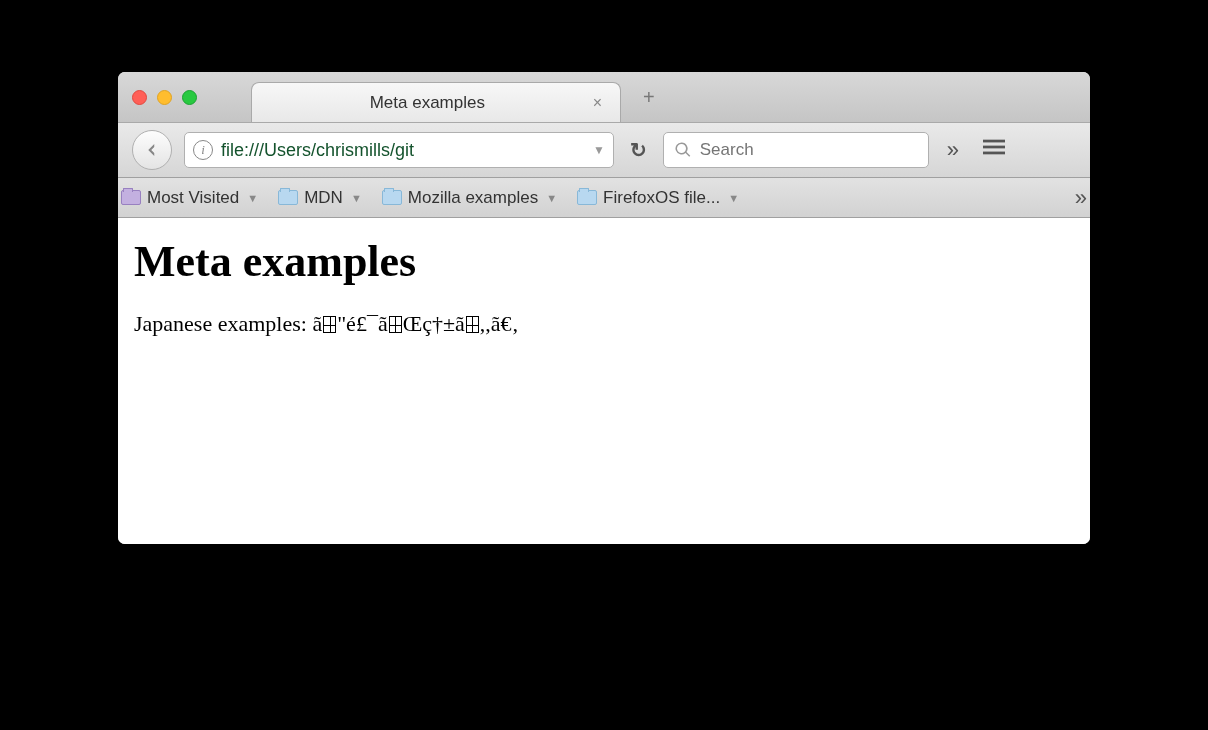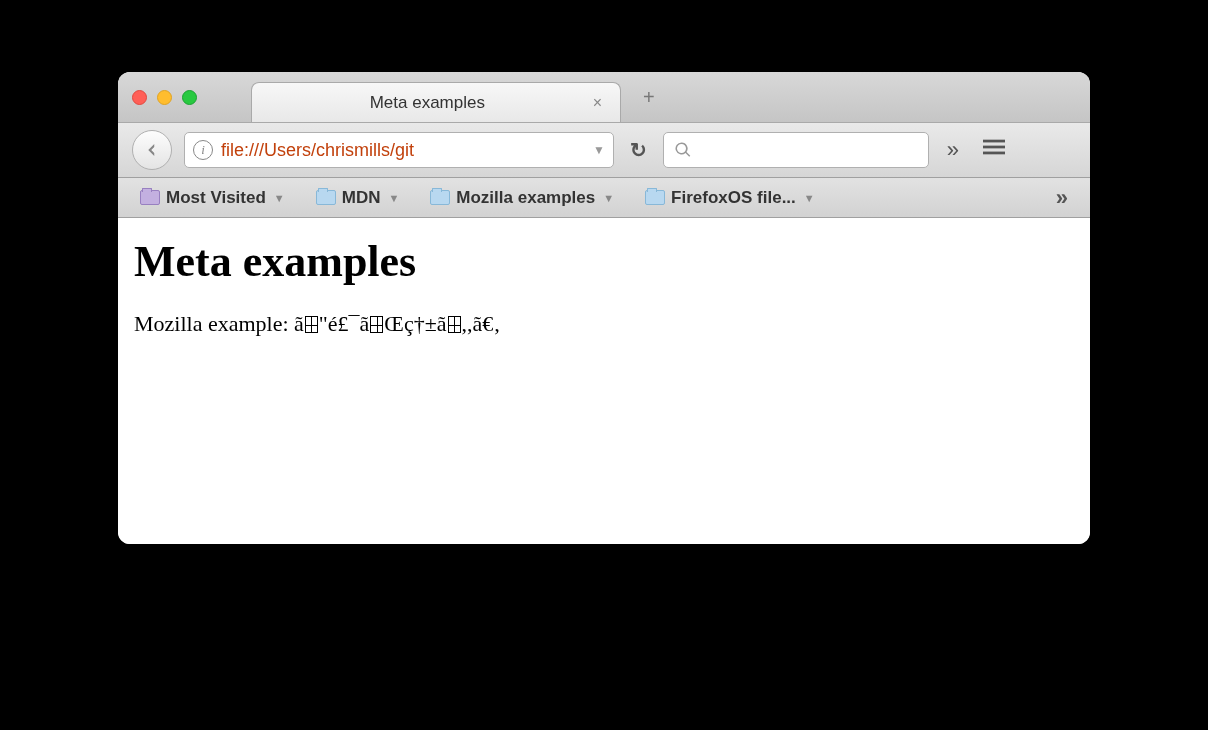--- a/index.html
+++ b/index.html
@@ -14,21 +14,21 @@
       font-family: -apple-system, "Helvetica Neue", Arial, sans-serif;
       display: flex;
       align-items: flex-start;
       justify-content: center;
       padding-top: 72px;
     }
     .window {
       width: 972px;
       height: 472px;
       background: #fff;
-      border-radius: 12px;
+      border-radius: 7px;
       box-shadow: 0 20px 60px rgba(0,0,0,0.5);
       overflow: hidden;
       display: flex;
       flex-direction: column;
     }
     
     .tab-bar {
       height: 50px;
       background: linear-gradient(to bottom, #d8d8d8, #c5c5c5);
       display: flex;
@@ -134,21 +134,21 @@
       align-items: center;
       justify-content: center;
       font-size: 13px;
       color: #888;
       font-style: italic;
       font-family: Georgia, serif;
     }
     .url-text {
       flex: 1;
       font-size: 18px;
-      color: #c2410c;
+      color: #14532d;
       white-space: nowrap;
       overflow: hidden;
     }
     .dropdown-arrow {
       color: #999;
       font-size: 12px;
     }
     .reload-btn {
       font-size: 20px;
       color: #555;
@@ -185,25 +185,24 @@
     .menu-btn {
       font-size: 24px;
     }
     
     .bookmarks-bar {
       height: 40px;
       background: linear-gradient(to bottom, #e2e2e2, #d2d2d2);
       border-bottom: 1px solid #a0a0a0;
       display: flex;
       align-items: center;
-      padding: 0 22px;
-      gap: 31px;
+      padding: 0 3px;
+      gap: 20px;
       font-size: 17px;
       color: #333;
-      font-weight: bold;
     }
     .bm-item {
       display: flex;
       align-items: center;
       gap: 6px;
       cursor: pointer;
       white-space: nowrap;
     }
     .folder-icon {
       width: 20px;
@@ -302,20 +301,21 @@
     <div class="url-bar">
       <span class="info-icon">i</span>
       <span class="url-text">file:///Users/chrismills/git</span>
       <span class="dropdown-arrow">▼</span>
     </div>
     <span class="reload-btn">↻</span>
     <div class="search-bar">
       <svg width="18" height="18" viewBox="0 0 24 24">
           <path d="M10 2a8 8 0 105.3 14l5 5 1.4-1.4-5-5A8 8 0 0010 2zm0 2a6 6 0 110 12 6 6 0 010-12z"></path>
         </svg>
+      <input type="text" placeholder="Search" style="">
     </div>
     <span class="overflow-btn">»</span>
     <span class="menu-btn">
       <svg width="22" height="22" viewBox="0 0 24 24" fill="#555">
           <rect y="4" width="24" height="3"></rect>
           <rect y="10.5" width="24" height="3"></rect>
           <rect y="17" width="24" height="3"></rect>
         </svg>
     </span>
   </div>
@@ -340,17 +340,17 @@
       <span class="folder-icon blue"></span>
       <span>FirefoxOS file...</span>
       <span class="bm-arrow">▼</span>
     </div>
     <span class="bm-overflow">»</span>
   </div>
 
   <div class="content">
     <h1>Meta examples</h1>
     <p>
-      <span>Mozilla example: </span><span><span>ã</span><span class="tofu"></span><span>"é£¯ã</span><span class="tofu"></span><span>Œç†±ã</span><span class="tofu"></span><span>,,ã€‚</span></span>
+      <span>Japanese examples: </span><span><span>ã</span><span class="tofu"></span><span>"é£¯ã</span><span class="tofu"></span><span>Œç†±ã</span><span class="tofu"></span><span>,,ã€‚</span></span>
     </p>
   </div>
 
 </div>
 
 </body></html>

